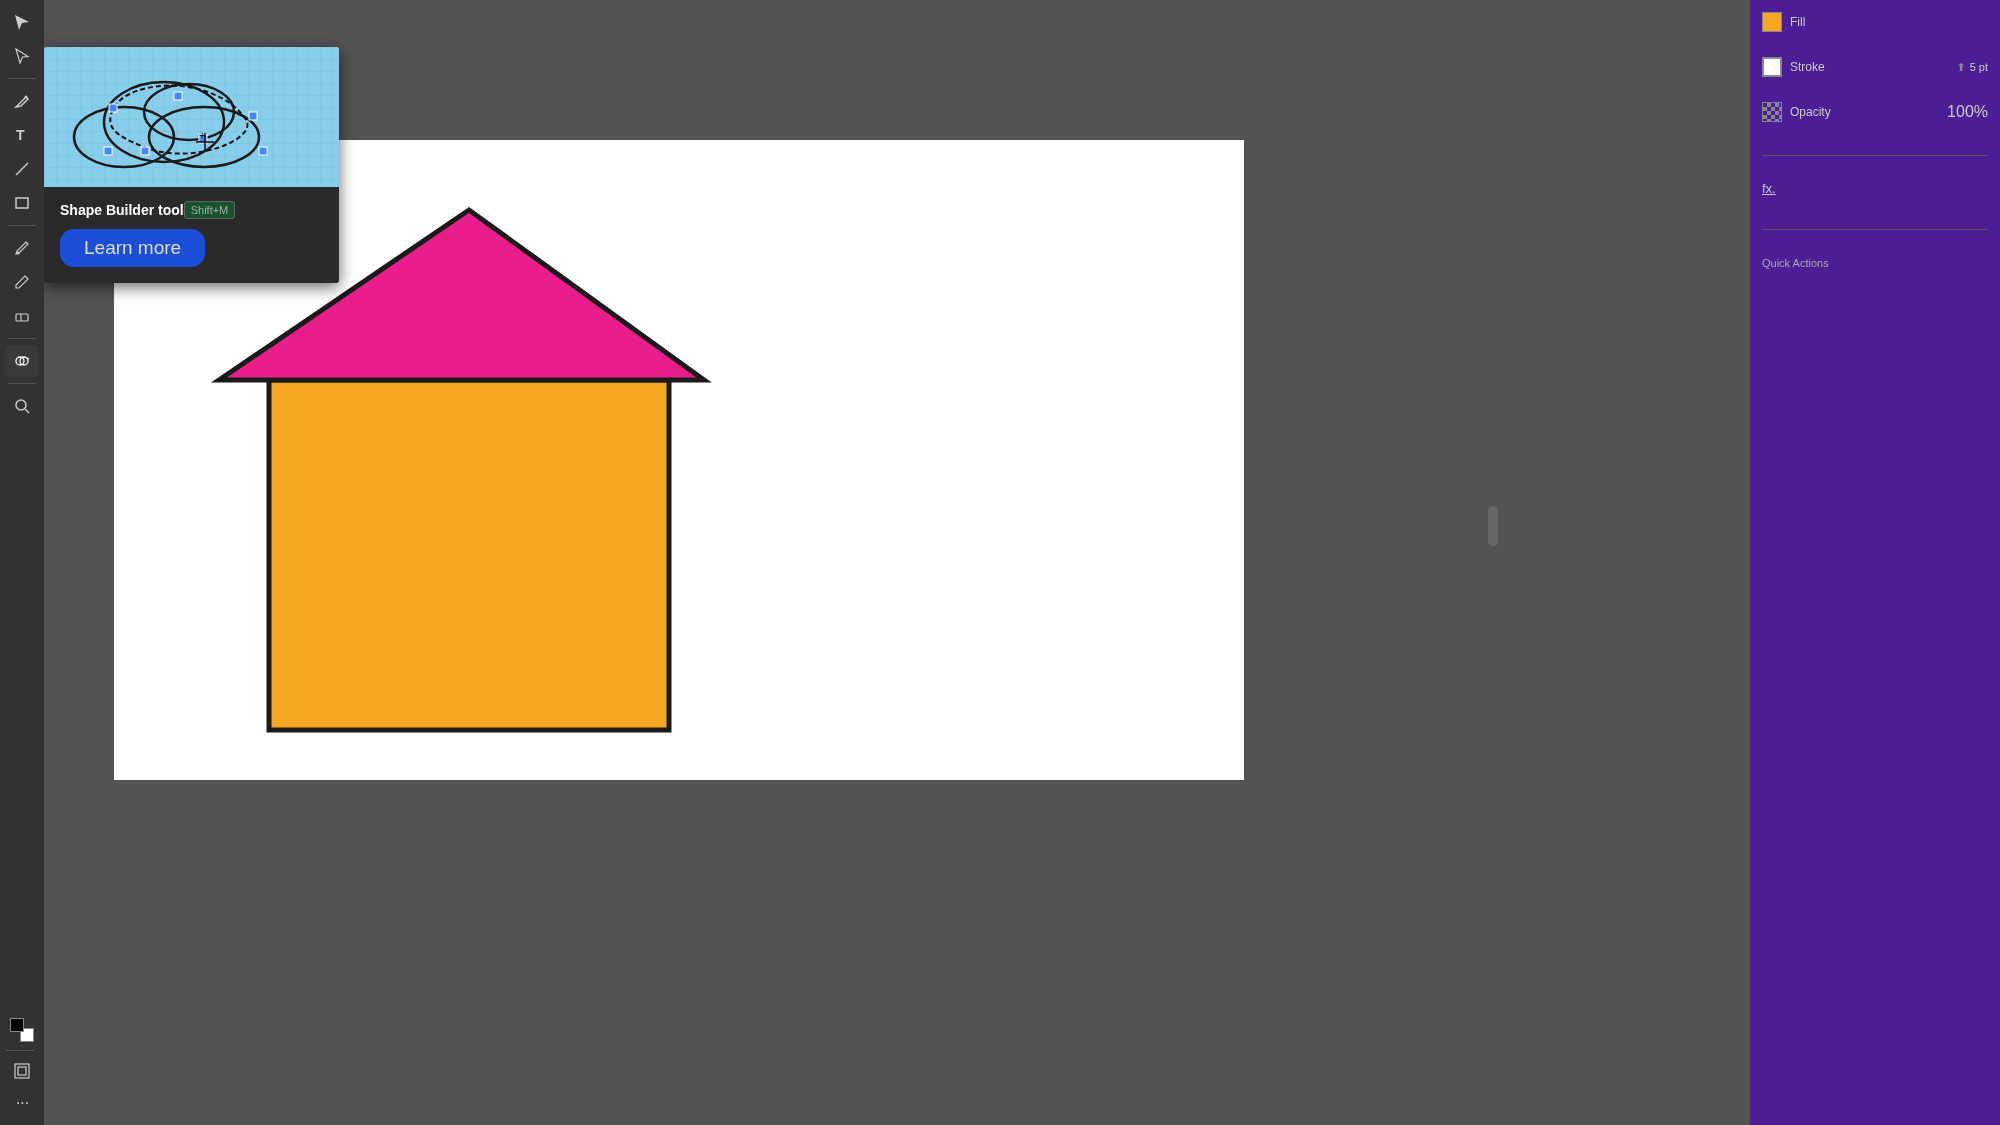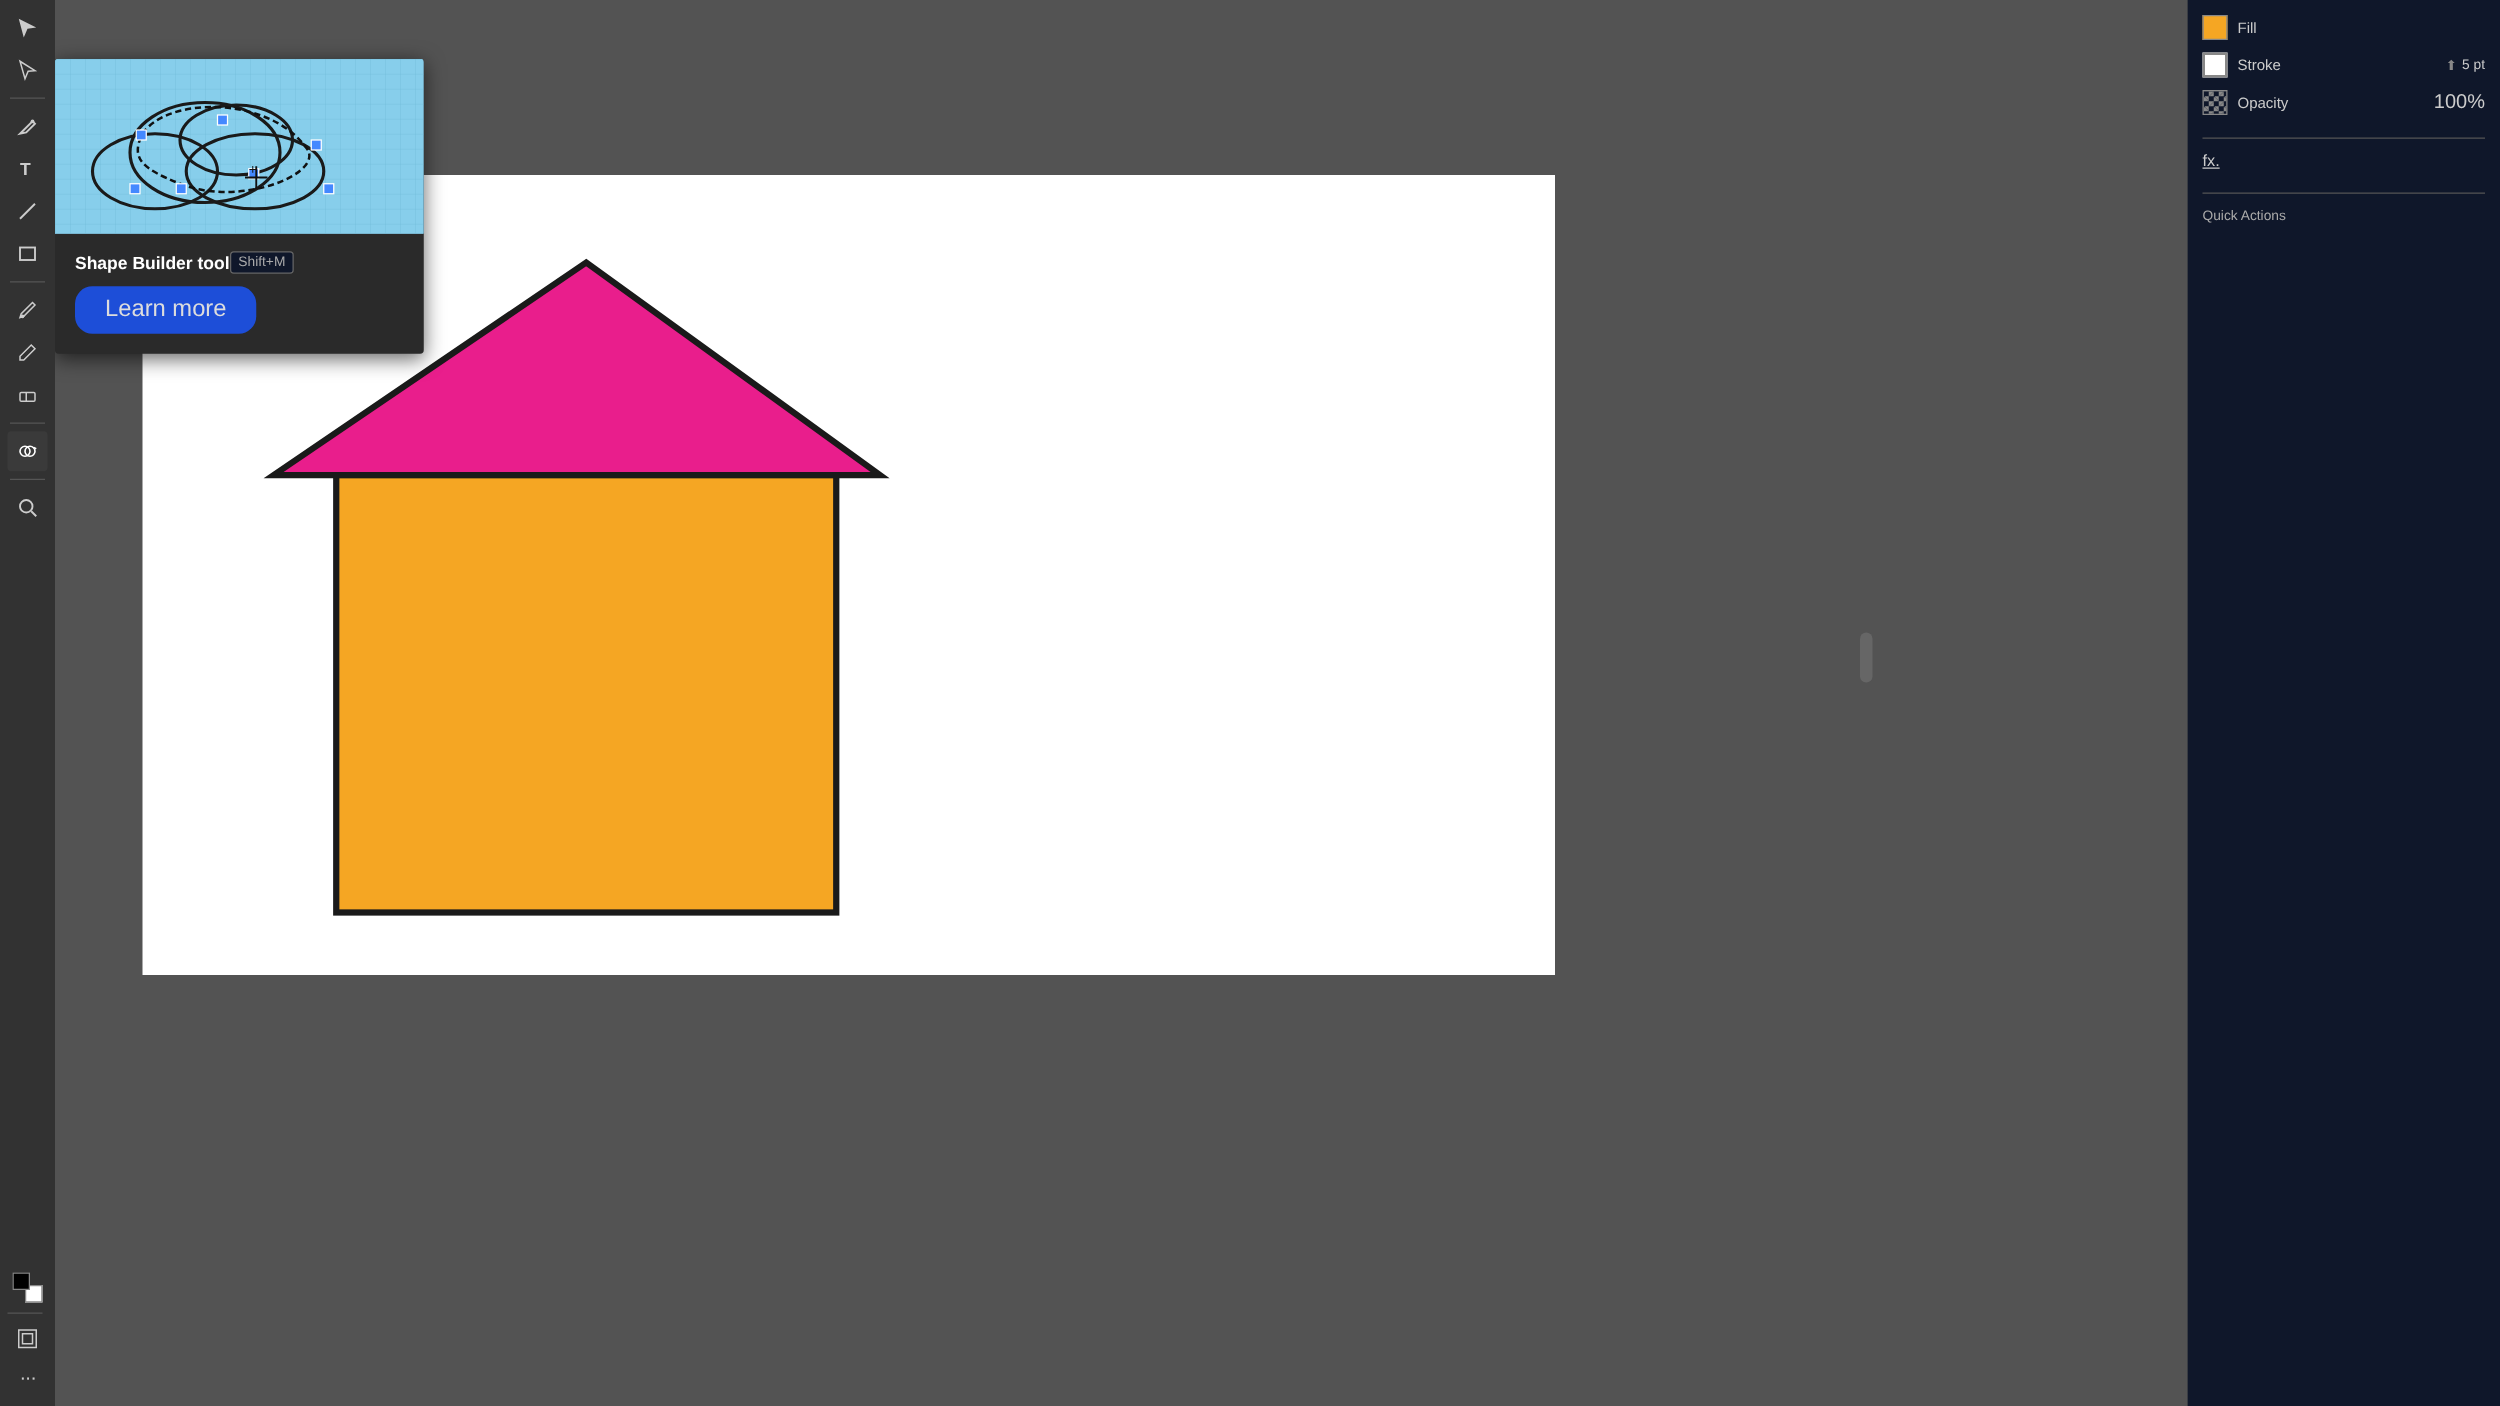--- a/index.html
+++ b/index.html
@@ -127,21 +127,21 @@
 
     .tooltip-title {
       font-size: 14px;
       font-weight: 700;
       color: #ffffff;
     }
 
     .tooltip-shortcut {
       font-size: 11px;
       color: #aaa;
-      background: #0f172a;
+      background: #14532d;
       border: 1px solid #666;
       border-radius: 3px;
       padding: 2px 6px;
     }
 
     .tooltip-desc {
       font-size: 12px;
       color: #ccc;
       line-height: 1.5;
       margin-bottom: 16px;
@@ -156,25 +156,26 @@
       border-radius: 14px;
       border: none;
       cursor: pointer;
       text-align: center;
     }
 
     
     .right-panel {
       width: 250px;
       height: 100%;
-      background: #0f172a;
+      background: #4c1d95;
       display: flex;
       flex-direction: column;
       padding: 12px;
       flex-shrink: 0;
+      gap: 15px;
     }
 
     .panel-row {
       display: flex;
       align-items: center;
       margin-bottom: 10px;
       gap: 8px;
     }
 
     .panel-swatch {

